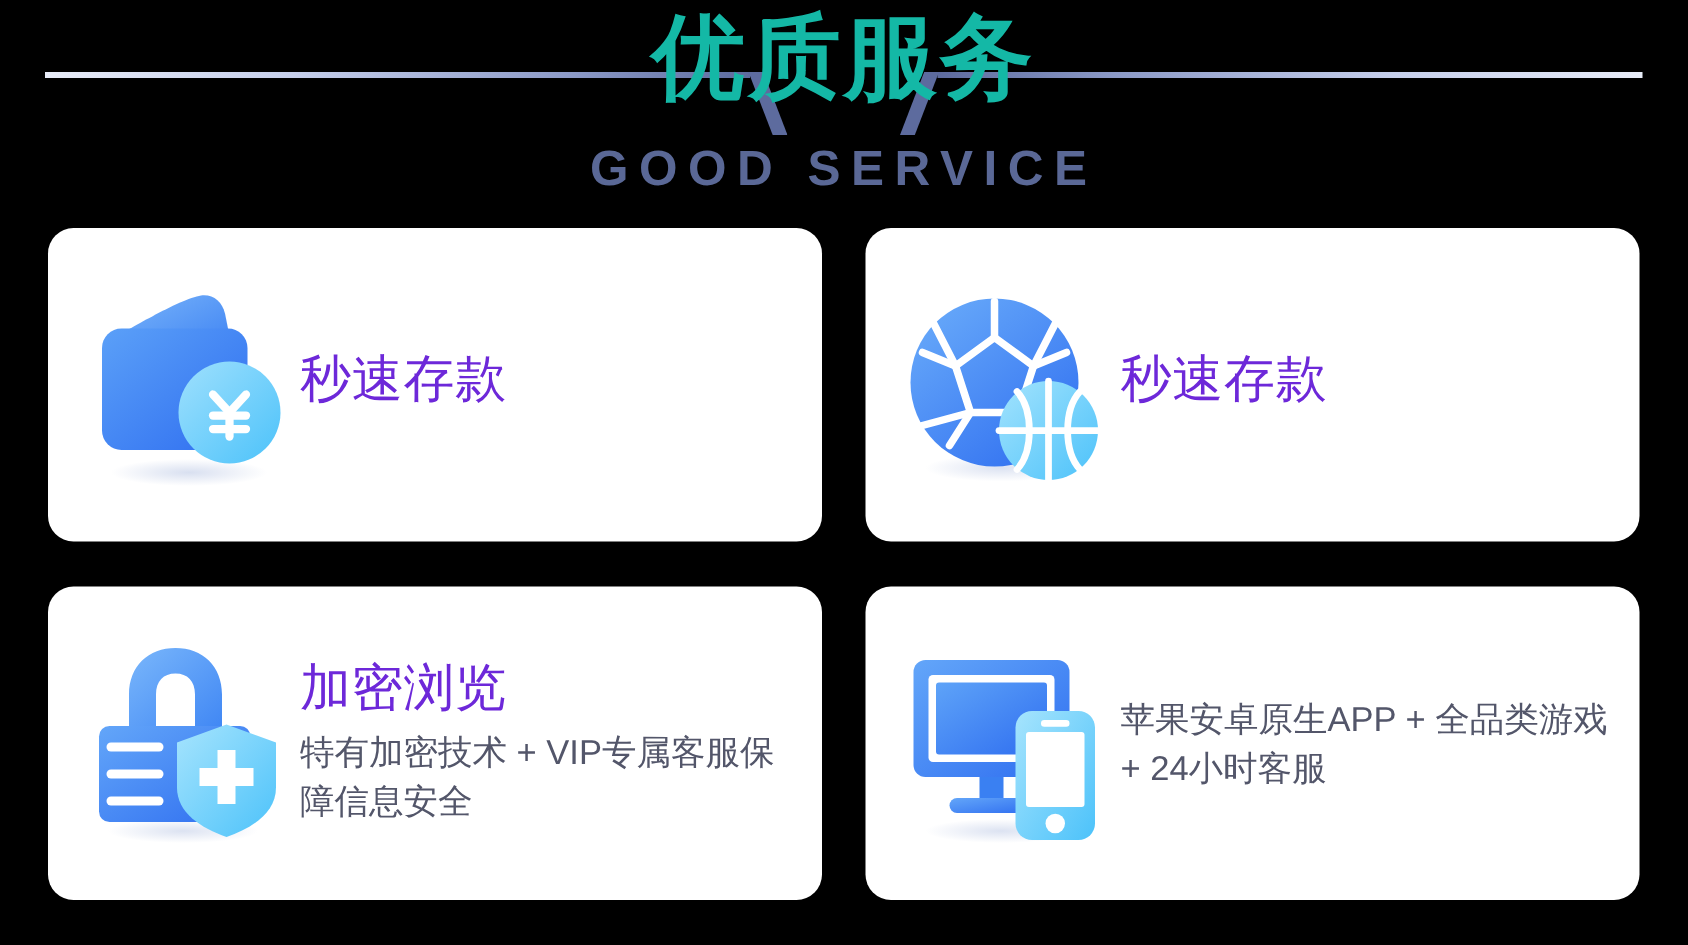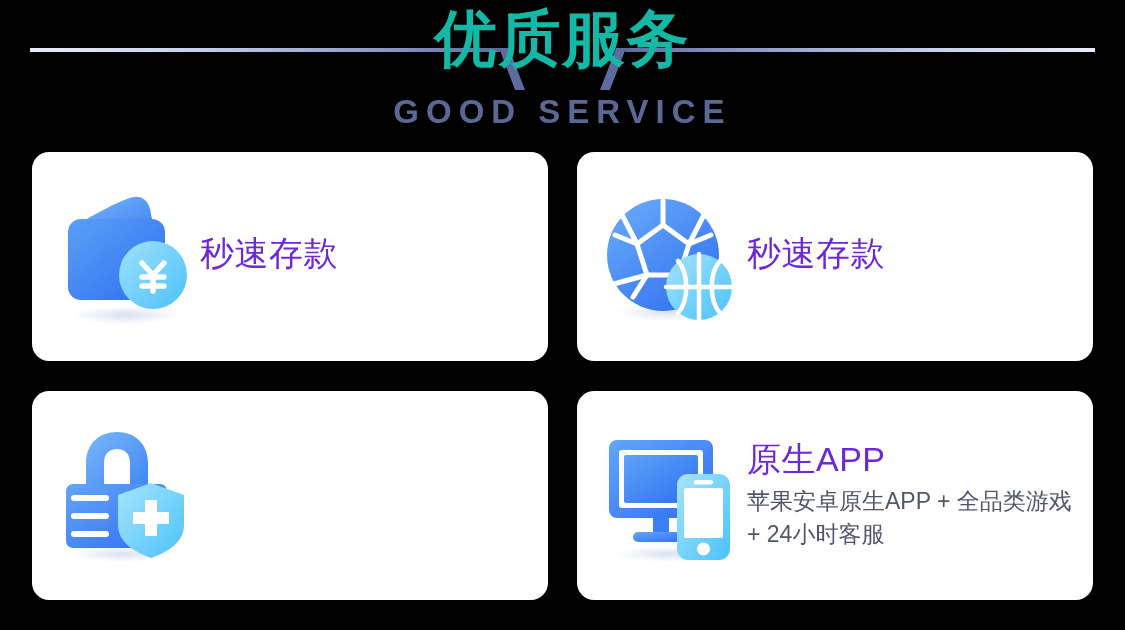--- a/index.html
+++ b/index.html
@@ -202,20 +202,24 @@
           <rect x="6" y="58" width="101" height="64" rx="7" fill="url(#l-body)"></rect>
           <g stroke="#ffffff" stroke-width="6" stroke-linecap="round">
             <path d="M14 72 H46"></path>
             <path d="M14 90 H46"></path>
             <path d="M14 108 H46"></path>
           </g>
           <path d="M91 57 L124 69 V99 C124 116 108 126 91 132 C74 126 58 116 58 99 V69 Z" fill="url(#l-shield)"></path>
           <path d="M85 74 H97 V86 H109 V98 H97 V110 H85 V98 H73 V86 H85 Z" fill="#ffffff"></path>
         </svg>
       </div>
+      <div class="texts">
+        <div class="card-title">加密浏览</div>
+        <div class="card-sub">特有加密技术 + VIP专属客服保障信息安全</div>
+      </div>
     </div>
 
     <div class="card card-4">
       <div class="icon-wrap">
         <svg width="132" height="140" viewBox="0 0 132 140">
           <defs>
             <linearGradient id="m-frame" x1="0" y1="0" x2="1" y2="1">
               <stop offset="0" stop-color="#63a6f9"></stop>
                 <stop offset="1" stop-color="#2f6ef0"></stop>
             </linearGradient>
@@ -238,19 +242,18 @@
           <rect x="19" y="29" width="74" height="48" rx="2" fill="url(#m-screen)"></rect>
           <rect x="48" y="92" width="16" height="17" fill="#3a80f2"></rect>
           <rect x="28" y="106" width="57" height="10" rx="5" fill="url(#m-frame)"></rect>
           <rect x="72" y="48" width="53" height="86" rx="11" fill="url(#m-phone)"></rect>
           <rect x="79" y="62" width="39" height="50" rx="2" fill="#ffffff"></rect>
           <rect x="89" y="54" width="19" height="4.5" rx="2.2" fill="#ffffff"></rect>
           <circle cx="98.5" cy="123" r="6.5" fill="#ffffff"></circle>
         </svg>
       </div>
       <div class="texts">
-        <div class="card-title">原生APP</div>
         <div class="card-sub">苹果安卓原生APP + 全品类游戏 + 24小时客服</div>
       </div>
     </div>
 
   </div>
 </div>
 
 </body></html>

